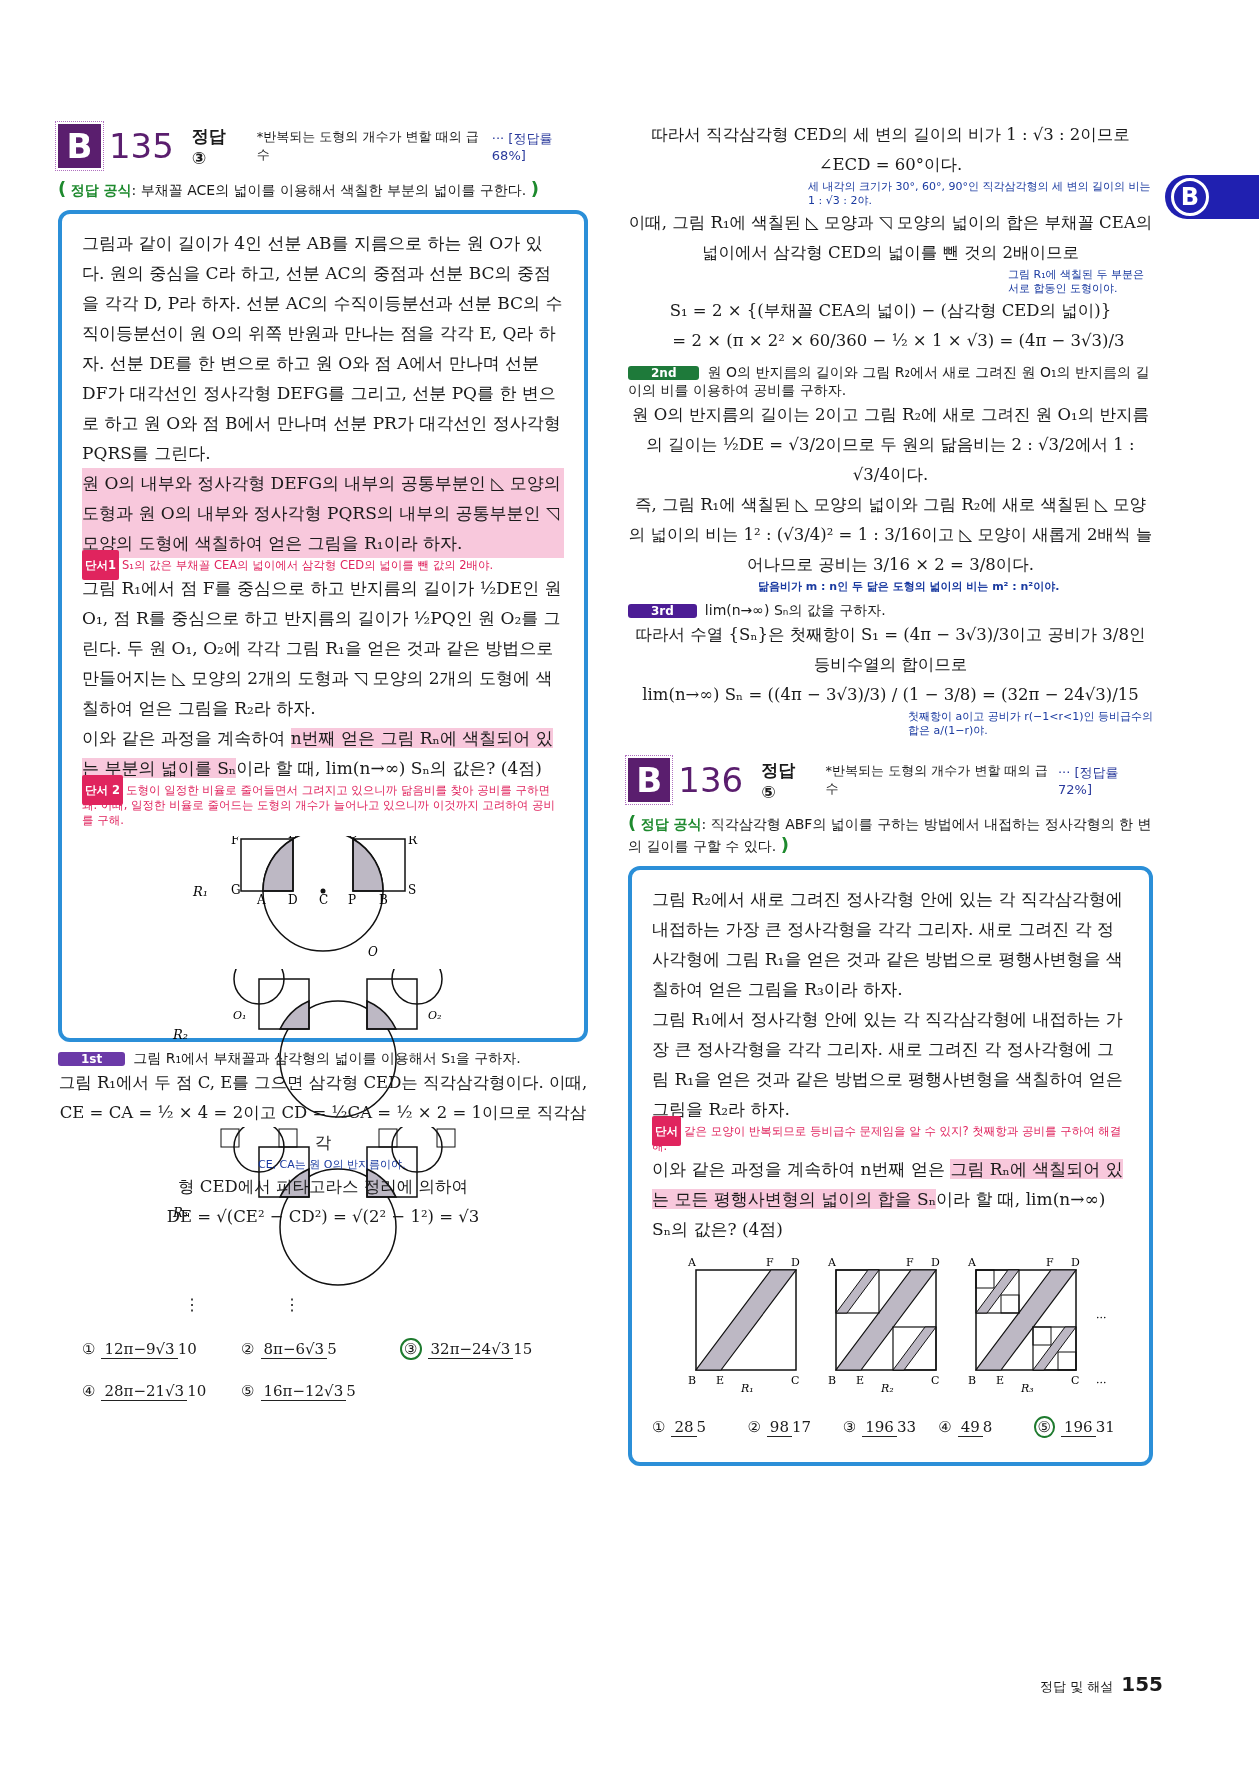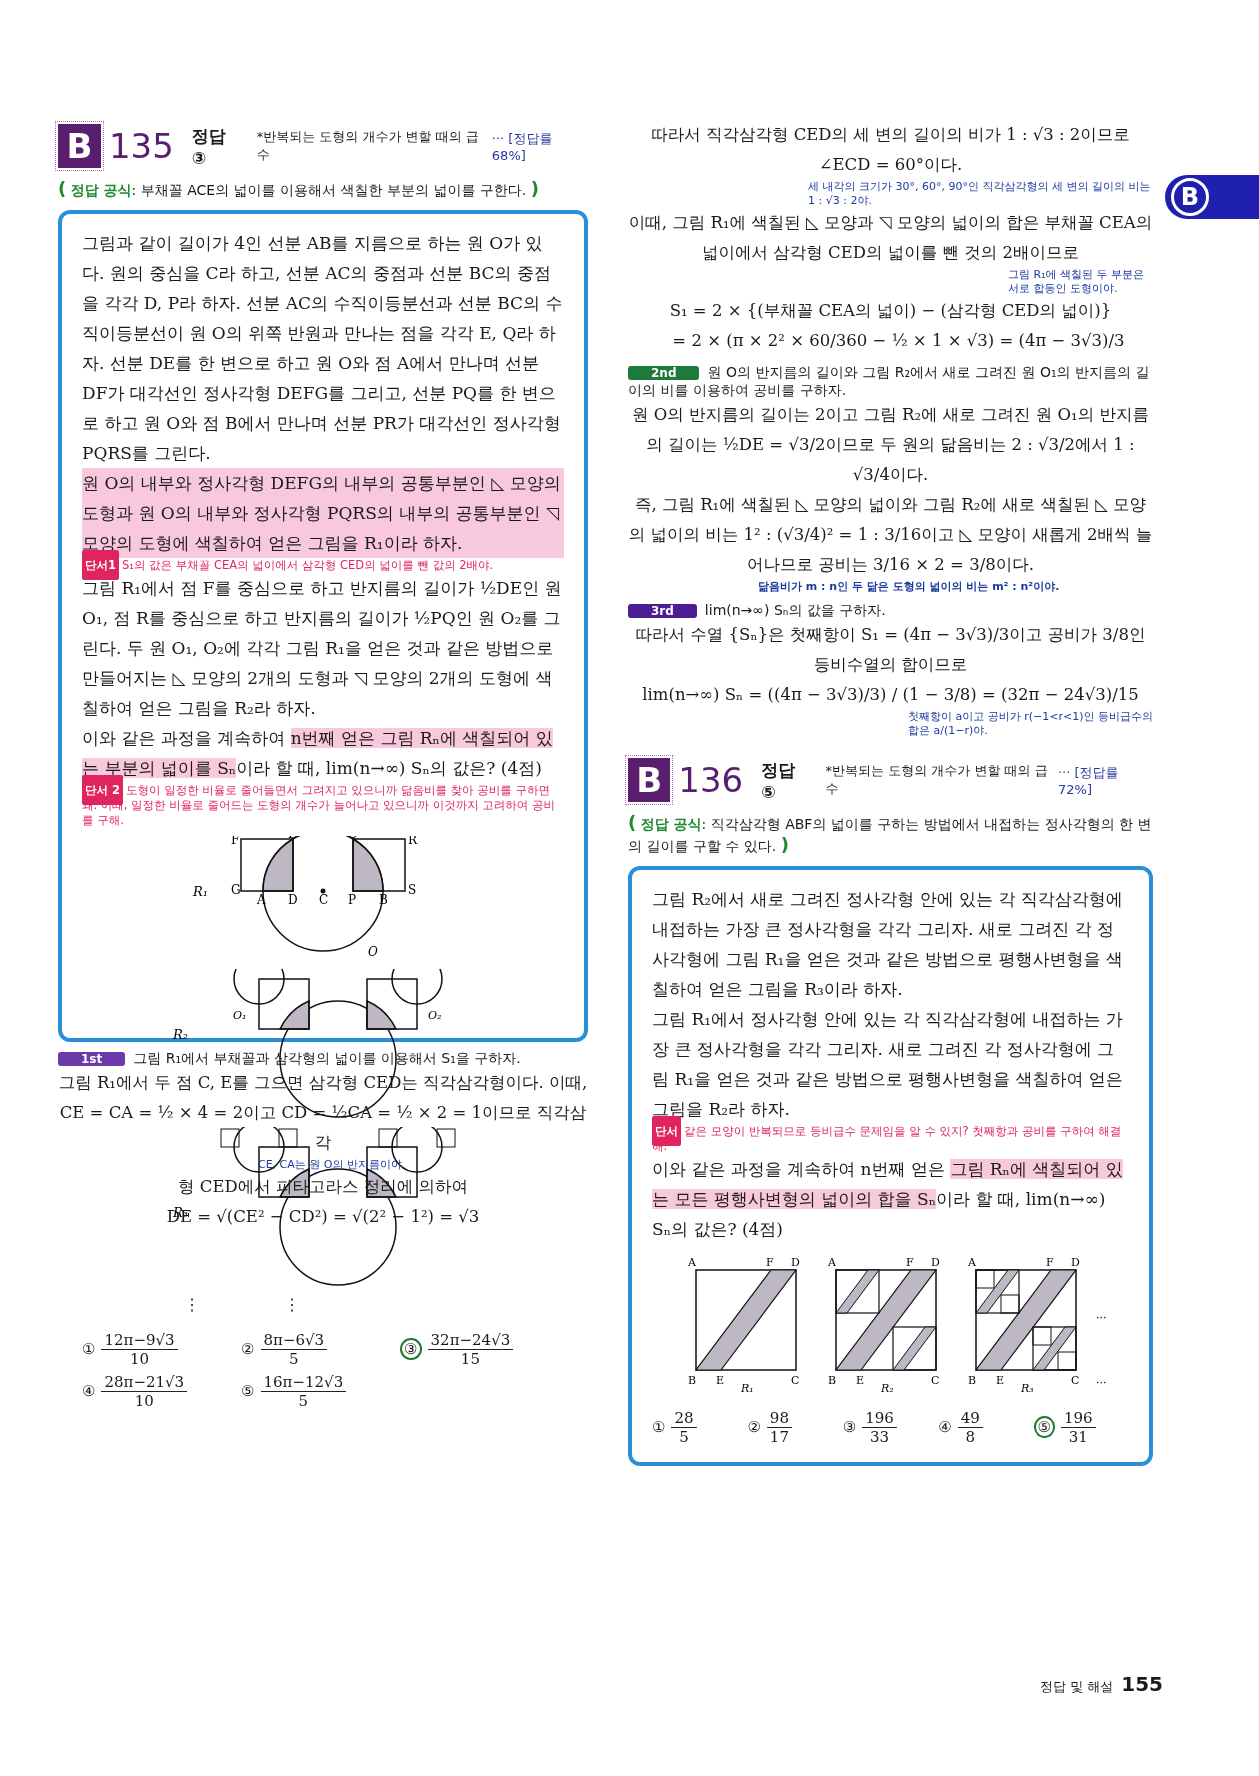--- a/index.html
+++ b/index.html
@@ -23,21 +23,21 @@
   .hint .tag { background: #e0245e; color: #fff; border-radius: 2px; padding: 8px 3px; font-weight: bold; margin-right: 3px; }
   .note { font: 11px "DejaVu Sans", sans-serif; color: #1a3aa0; line-height: 14px; }
   .step { font: 14px "DejaVu Sans", sans-serif; margin-top: 8px; }
   .step .tag { color: #fff; border-radius: 3px; padding: 0 23px; font-weight: bold; font-size: 12px; margin-right: 8px; }
   .tag1 { background: #6b3aa8; } .tag2 { background: #1e7a3a; } .tag3 { background: #4c1d95; }
   .body { font-size: 16.5px; line-height: 30px; text-align: center; }
   .choices { display: flex; flex-wrap: wrap; font-size: 15px; margin-top: 14px; }
   .choice { width: 33%; display: flex; align-items: center; height: 42px; }
   .choice .n { margin-right: 6px; }
   .choice.sel .n { border: 2px solid #1e7a2e; border-radius: 50%; padding: 0 2px; }
-  .frac { display: inline-flex; flex-direction: column; align-items: center; vertical-align: middle; line-height: 18px; }
+  .frac { display: inline-flex; align-items: center; vertical-align: middle; line-height: 18px; }
   .frac .num { border-bottom: 1px solid #222; padding: 0 3px; }
   .side-tab { position: absolute; left: 1165px; top: 175px; width: 94px; height: 44px; background: #2020b0; border-radius: 22px 0 0 22px; }
   .side-tab .circ { position: absolute; left: 6px; top: 3px; width: 38px; height: 38px; border-radius: 50%; border: 3px solid #fff; background: #2020b0; color: #fff; font: bold 24px "DejaVu Sans", sans-serif; display: flex; align-items: center; justify-content: center; }
   .footer { position: absolute; left: 1040px; top: 1672px; font: 13px "DejaVu Sans", sans-serif; }
   .footer .pg { font: bold 20px "DejaVu Sans", sans-serif; margin-left: 8px; }
   .fig { display: block; margin: 8px auto; }
   .figlabel { font-style: italic; font-size: 13px; }
 </style>
 </head>
 <body>

